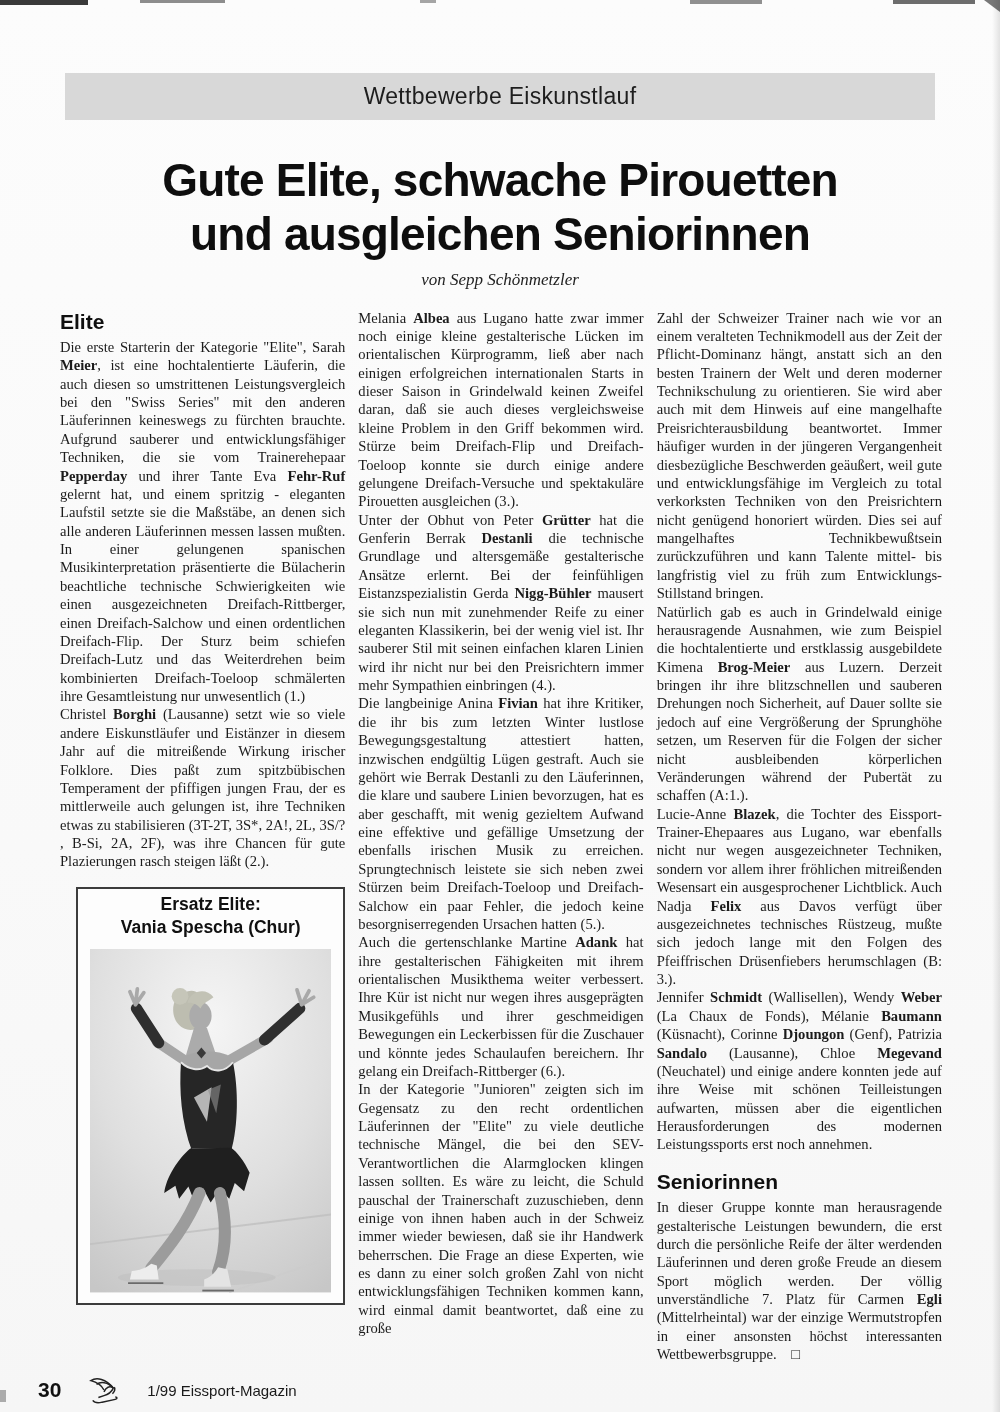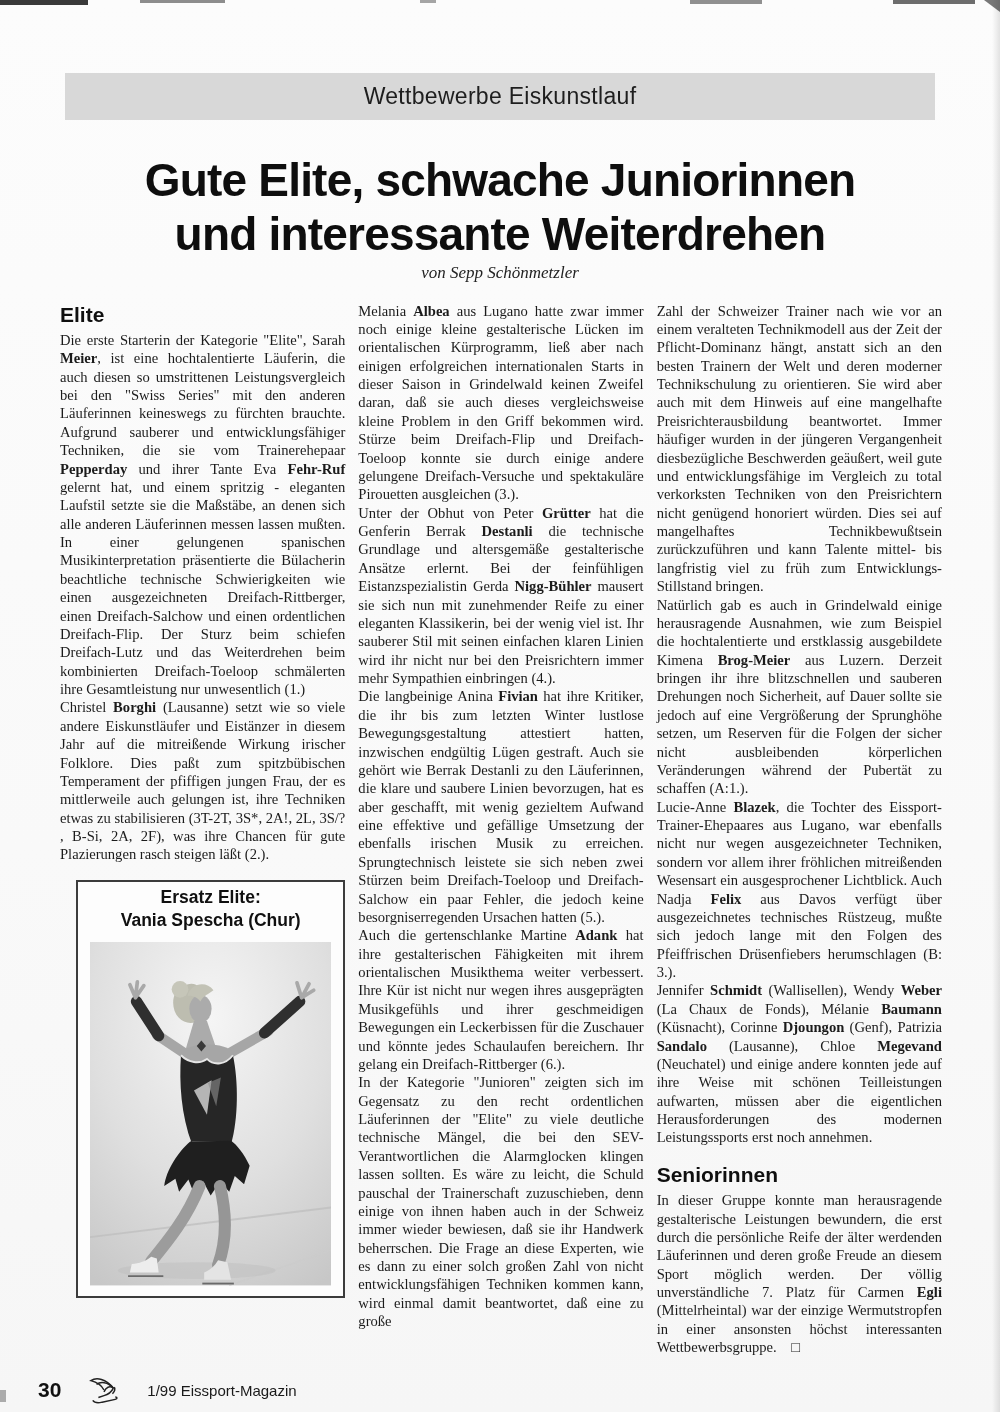--- a/index.html
+++ b/index.html
@@ -41,21 +41,21 @@
     margin-top: 33px;
     text-align: center;
     font-family: "Liberation Sans", sans-serif;
     font-weight: bold;
     font-size: 46px;
     line-height: 1.18;
     letter-spacing: -0.8px;
     color: #0e0e0e;
   }
   .byline {
-    margin-top: 1px;
+    margin-top: 8px;
     text-align: center;
     font-family: "Liberation Serif", serif;
     font-style: italic;
     font-size: 17px;
     color: #222;
   }
 
   .body-cols {
     display: flex;
     gap: 13px;
@@ -121,22 +121,22 @@
   <div class="mark m5"></div>
   <div class="mark m6"></div>
   <div class="corner-tr"></div>
   <div class="edge-right"></div>
 
   <div class="kicker">
     <span>Wettbewerbe Eiskunstlauf</span>
   </div>
 
   <h1 class="title" style="margin-bottom:0;">
-    <div>Gute Elite, schwache Juniorinnen</div>
-    <div>und interessante Weiterdrehen</div>
+    <div>Gute Elite, schwache Pirouetten</div>
+    <div>und ausgleichen Seniorinnen</div>
   </h1>
 
   <div class="byline">von Sepp Schönmetzler</div>
 
   <div class="body-cols">
 
     <div class="col">
       <h3 class="sec-heading">Elite</h3>
       <p>Die erste Starterin der Kategorie "Elite", Sarah <b>Meier</b>, ist eine hochtalentierte Läuferin, die auch diesen so umstrittenen Leistungsvergleich bei den "Swiss Series" mit den anderen Läuferinnen keineswegs zu fürchten brauchte. Aufgrund sauberer und entwicklungsfähiger Techniken, die sie vom Trainerehepaar <b>Pepperday</b> und ihrer Tante Eva <b>Fehr-Ruf</b> gelernt hat, und einem spritzig - eleganten Laufstil setzte sie die Maßstäbe, an denen sich alle anderen Läuferinnen messen lassen mußten. In einer gelungenen spanischen Musikinterpretation präsentierte die Bülacherin beachtliche technische Schwierigkeiten wie einen ausgezeichneten Dreifach-Rittberger, einen Dreifach-Salchow und einen ordentlichen Dreifach-Flip. Der Sturz beim schiefen Dreifach-Lutz und das Weiterdrehen beim kombinierten Dreifach-Toeloop schmälerten ihre Gesamtleistung nur unwesentlich (1.)</p>
       <p>Christel <b>Borghi</b> (Lausanne) setzt wie so viele andere Eiskunstläufer und Eistänzer in diesem Jahr auf die mitreißende Wirkung irischer Folklore. Dies paßt zum spitzbübischen Temperament der pfiffigen jungen Frau, der es mittlerweile auch gelungen ist, ihre Techniken etwas zu stabilisieren (3T-2T, 3S*, 2A!, 2L, 3S/? , B-Si, 2A, 2F), was ihre Chancen für gute Plazierungen rasch steigen läßt (2.).</p>

